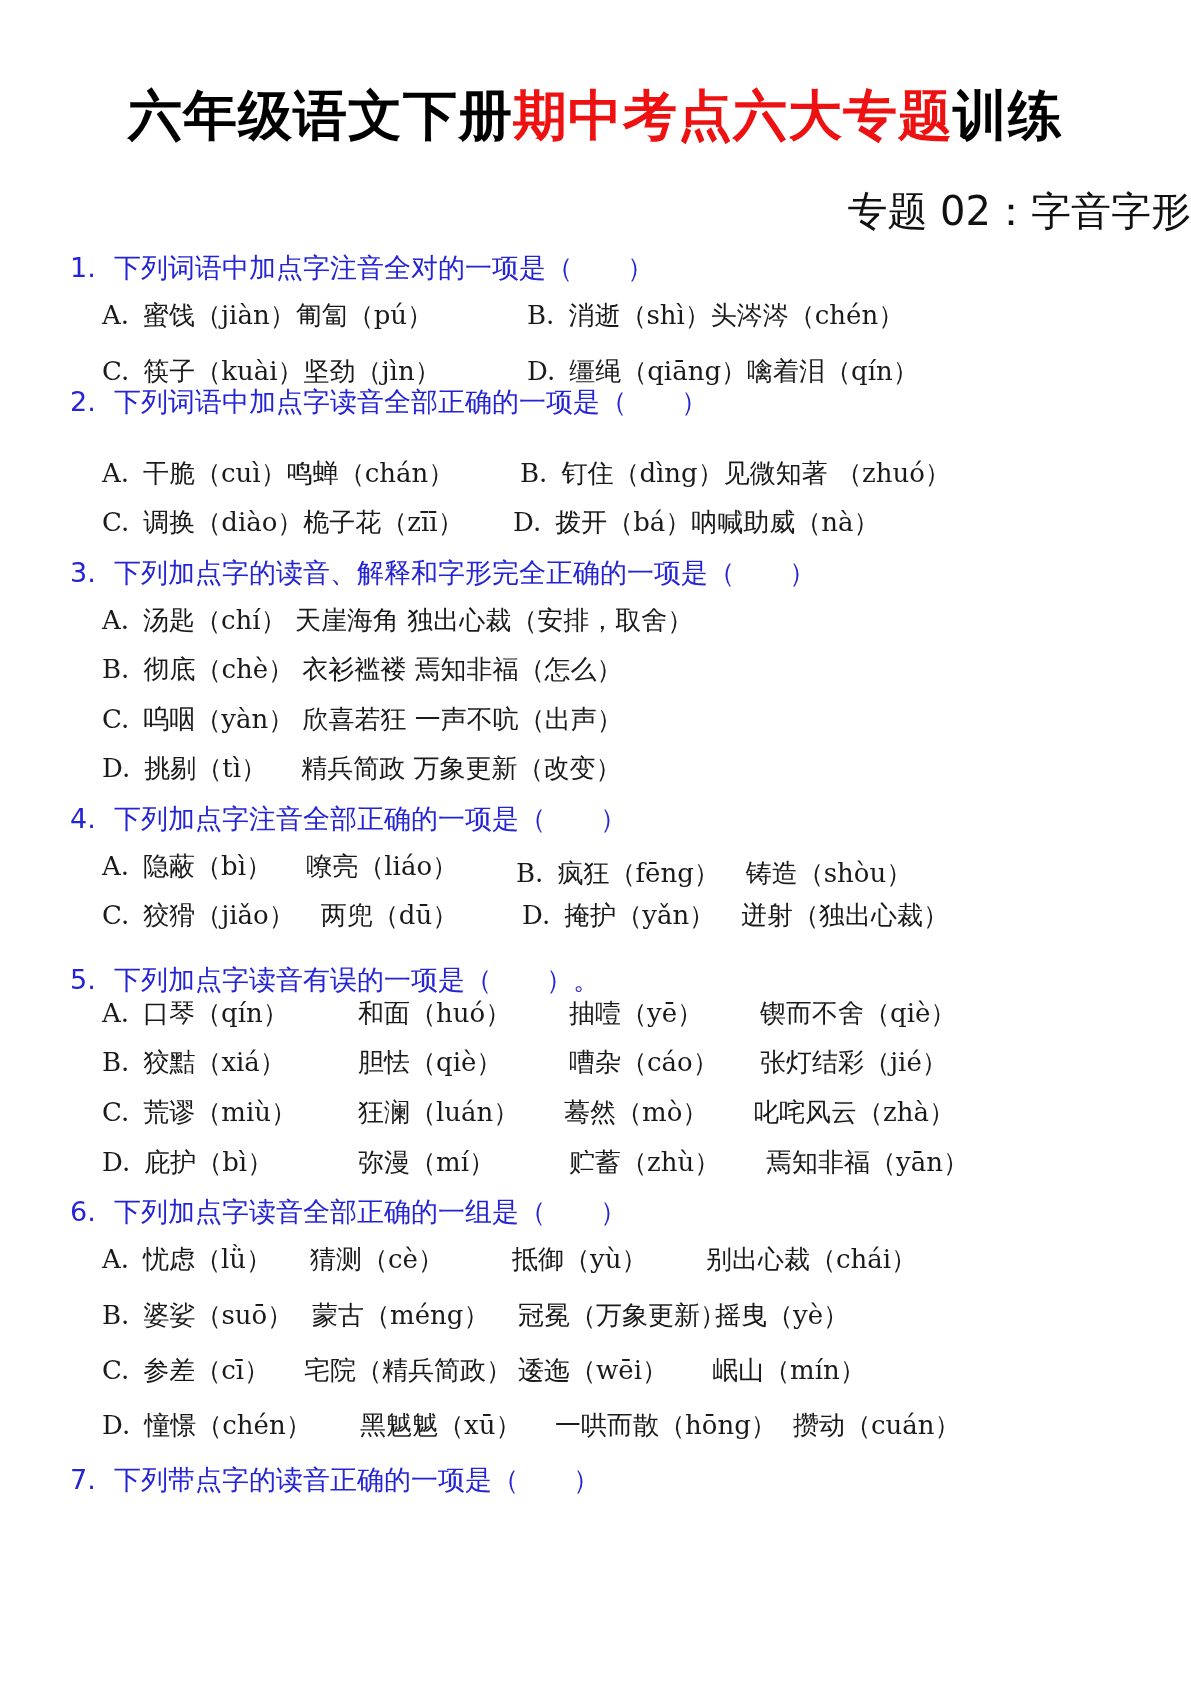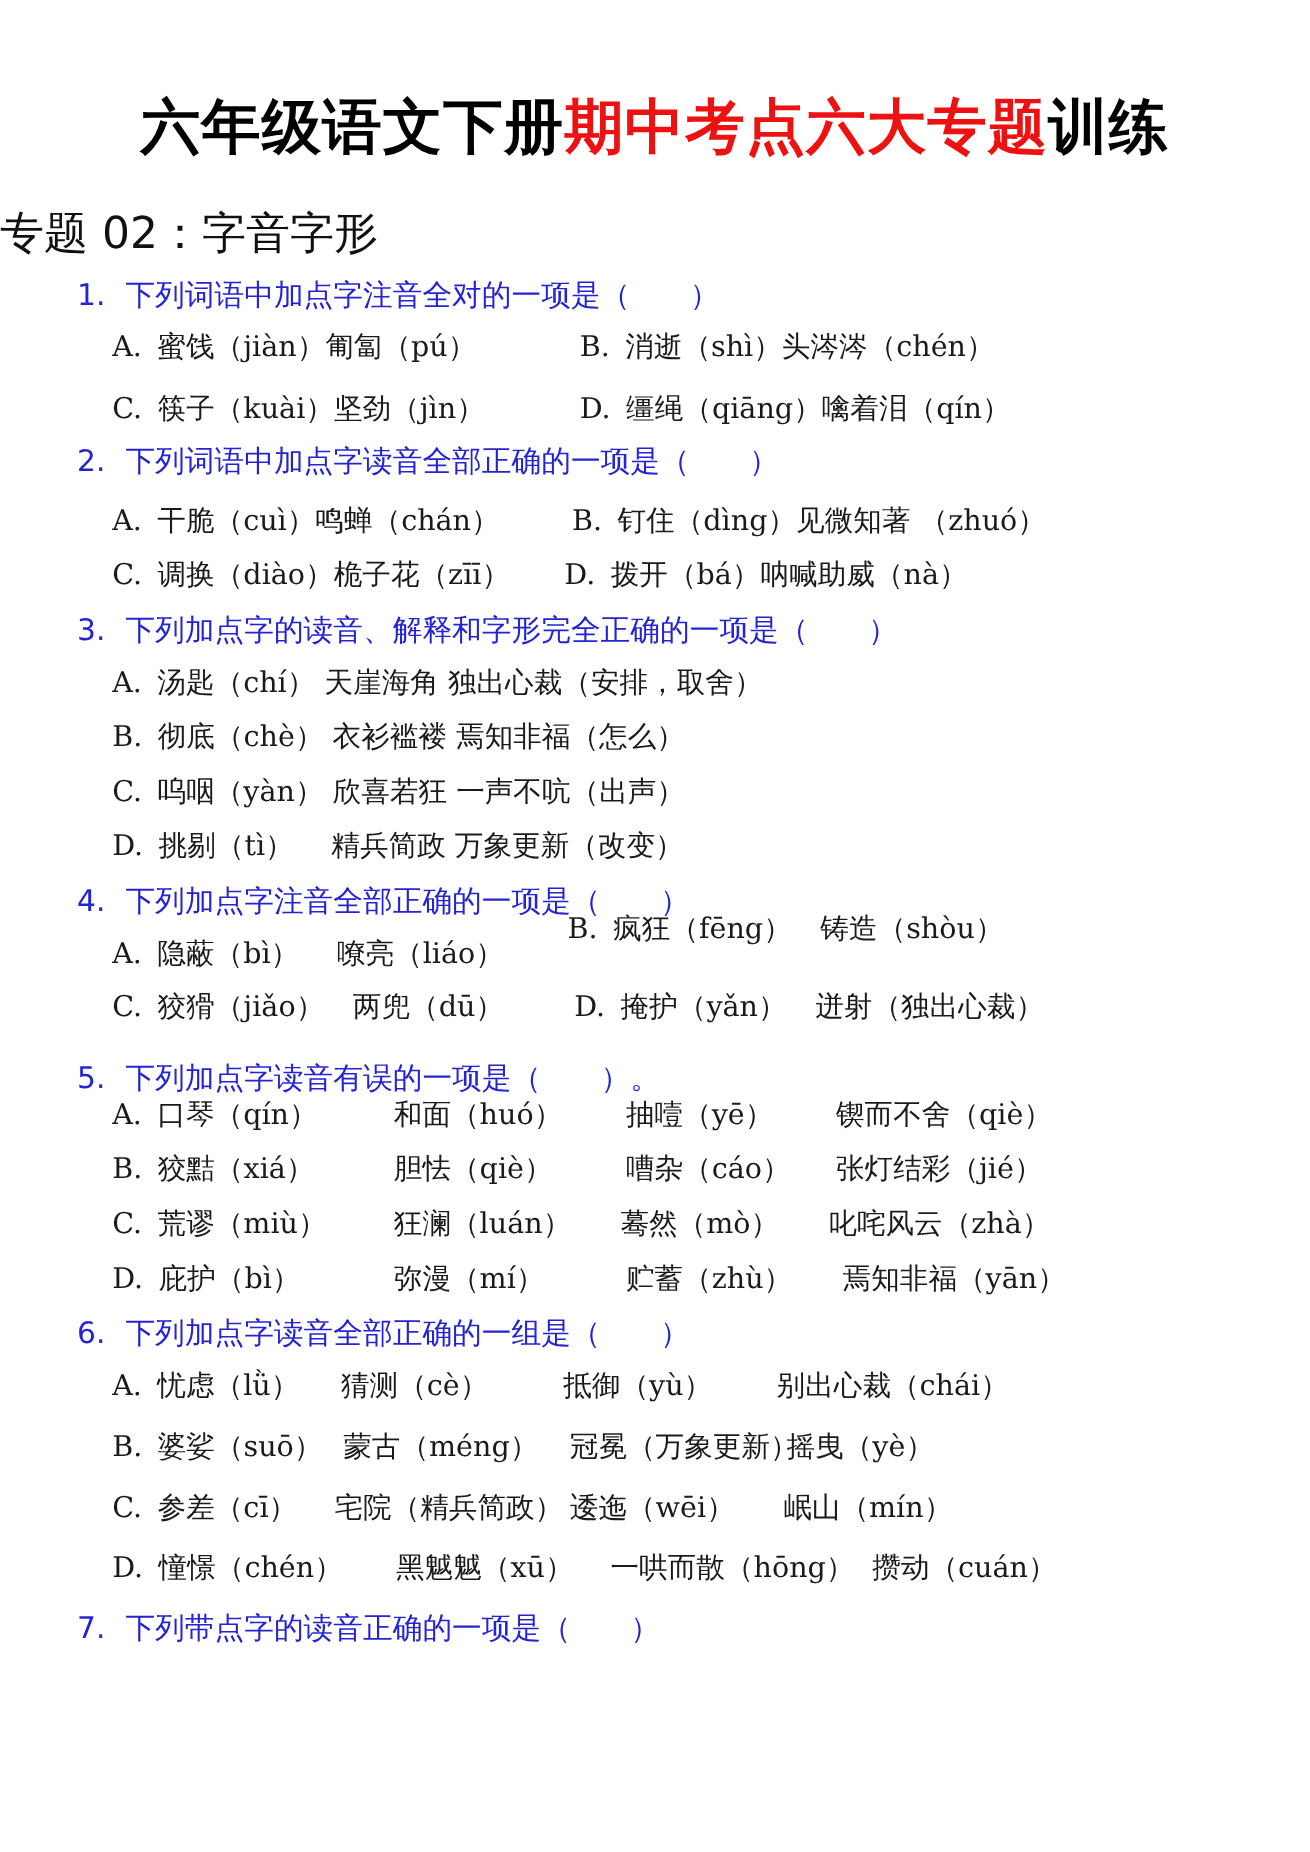--- a/index.html
+++ b/index.html
@@ -8,21 +8,21 @@
     font-family: "DejaVu Sans", "Liberation Sans", sans-serif;
     color: #1a1a1a;
   }
   .title {
     position: absolute; left: 0; top: 80px; width: 1191px; text-align: center;
     font-size: 54px; font-weight: bold; letter-spacing: 1px; color: #000;
     font-family: "DejaVu Sans", sans-serif;
   }
   .title .red { color: #ee1111; }
   .subtitle {
-    position: absolute; left: 0; top: 184px; width: 1191px; text-align: left;
+    position: absolute; left: 0; top: 184px; width: 1191px; text-align: right;
     font-size: 40px; color: #111; font-family: "DejaVu Sans", sans-serif;
   }
   .q {
     position: absolute; left: 70px; font-size: 27px; color: #2424d4;
     font-family: "DejaVu Sans", sans-serif; white-space: nowrap;
   }
   .q .num { display: inline-block; width: 44px; }
   .opt {
     position: absolute; font-size: 26px; color: #1a1a1a; white-space: nowrap;
     font-family: "DejaVu Serif", "Liberation Serif", serif;
@@ -34,35 +34,35 @@
 
 <div class="title"><span>六年级语文下册</span><span class="red">期中考点六大专题</span><span>训练</span></div>
 <div class="subtitle">专题 02：字音字形</div>
 
 <div class="q" style="top:250px"><span class="num">1.</span><span>下列词语中加点字注音全对的一项是（　　）</span></div>
 <div class="opt" style="left:102px;top:298px"><span class="letter">A.</span><span>蜜饯（jiàn）匍匐（pú）</span></div>
 <div class="opt" style="left:527px;top:298px"><span class="letter">B.</span><span>消逝（shì）头涔涔（chén）</span></div>
 <div class="opt" style="left:102px;top:354px"><span class="letter">C.</span><span>筷子（kuài）坚劲（jìn）</span></div>
 <div class="opt" style="left:527px;top:354px"><span class="letter">D.</span><span>缰绳（qiāng）噙着泪（qín）</span></div>
 
-<div class="q" style="top:401px"><span class="num">2.</span><span>下列词语中加点字读音全部正确的一项是（　　）</span></div>
+<div class="q" style="top:384px"><span class="num">2.</span><span>下列词语中加点字读音全部正确的一项是（　　）</span></div>
 <div class="opt" style="left:102px;top:456px"><span class="letter">A.</span><span>干脆（cuì）鸣蝉（chán）</span></div>
 <div class="opt" style="left:520px;top:456px"><span class="letter">B.</span><span>钉住（dìng）见微知著 （zhuó）</span></div>
 <div class="opt" style="left:102px;top:505px"><span class="letter">C.</span><span>调换（diào）桅子花（zīī）</span></div>
 <div class="opt" style="left:513px;top:505px"><span class="letter">D.</span><span>拨开（bá）呐喊助威（nà）</span></div>
 
 <div class="q" style="top:555px"><span class="num">3.</span><span>下列加点字的读音、解释和字形完全正确的一项是（　　）</span></div>
 <div class="opt" style="left:102px;top:603px"><span class="letter">A.</span><span>汤匙（chí） 天崖海角 独出心裁（安排，取舍）</span></div>
 <div class="opt" style="left:102px;top:652px"><span class="letter">B.</span><span>彻底（chè） 衣衫褴褛 焉知非福（怎么）</span></div>
 <div class="opt" style="left:102px;top:702px"><span class="letter">C.</span><span>呜咽（yàn） 欣喜若狂 一声不吭（出声）</span></div>
 <div class="opt" style="left:102px;top:751px"><span class="letter">D.</span><span>挑剔（tì）　 精兵简政 万象更新（改变）</span></div>
 
 <div class="q" style="top:801px"><span class="num">4.</span><span>下列加点字注音全部正确的一项是（　　）</span></div>
 <div class="opt" style="left:102px;top:849px"><span class="letter">A.</span><span>隐蔽（bì）　 嘹亮（liáo）</span></div>
-<div class="opt" style="left:516px;top:827px"><span class="letter">B.</span><span>疯狂（fēng）　铸造（shòu）</span></div>
+<div class="opt" style="left:516px;top:856px"><span class="letter">B.</span><span>疯狂（fēng）　铸造（shòu）</span></div>
 <div class="opt" style="left:102px;top:898px"><span class="letter">C.</span><span>狡猾（jiǎo）　两兜（dū）</span></div>
 <div class="opt" style="left:522px;top:898px"><span class="letter">D.</span><span>掩护（yǎn）　迸射（独出心裁）</span></div>
 
 <div class="q" style="top:962px"><span class="num">5.</span><span>下列加点字读音有误的一项是（　　）。</span></div>
 <div>
   <div class="opt" style="left:102px;top:996px"><span class="letter">A.</span><span>口琴（qín）</span></div>
   <div class="opt" style="left:358px;top:996px">和面（huó）</div>
   <div class="opt" style="left:569px;top:996px">抽噎（yē）</div>
   <div class="opt" style="left:760px;top:996px">锲而不舍（qiè）</div>
 </div>

